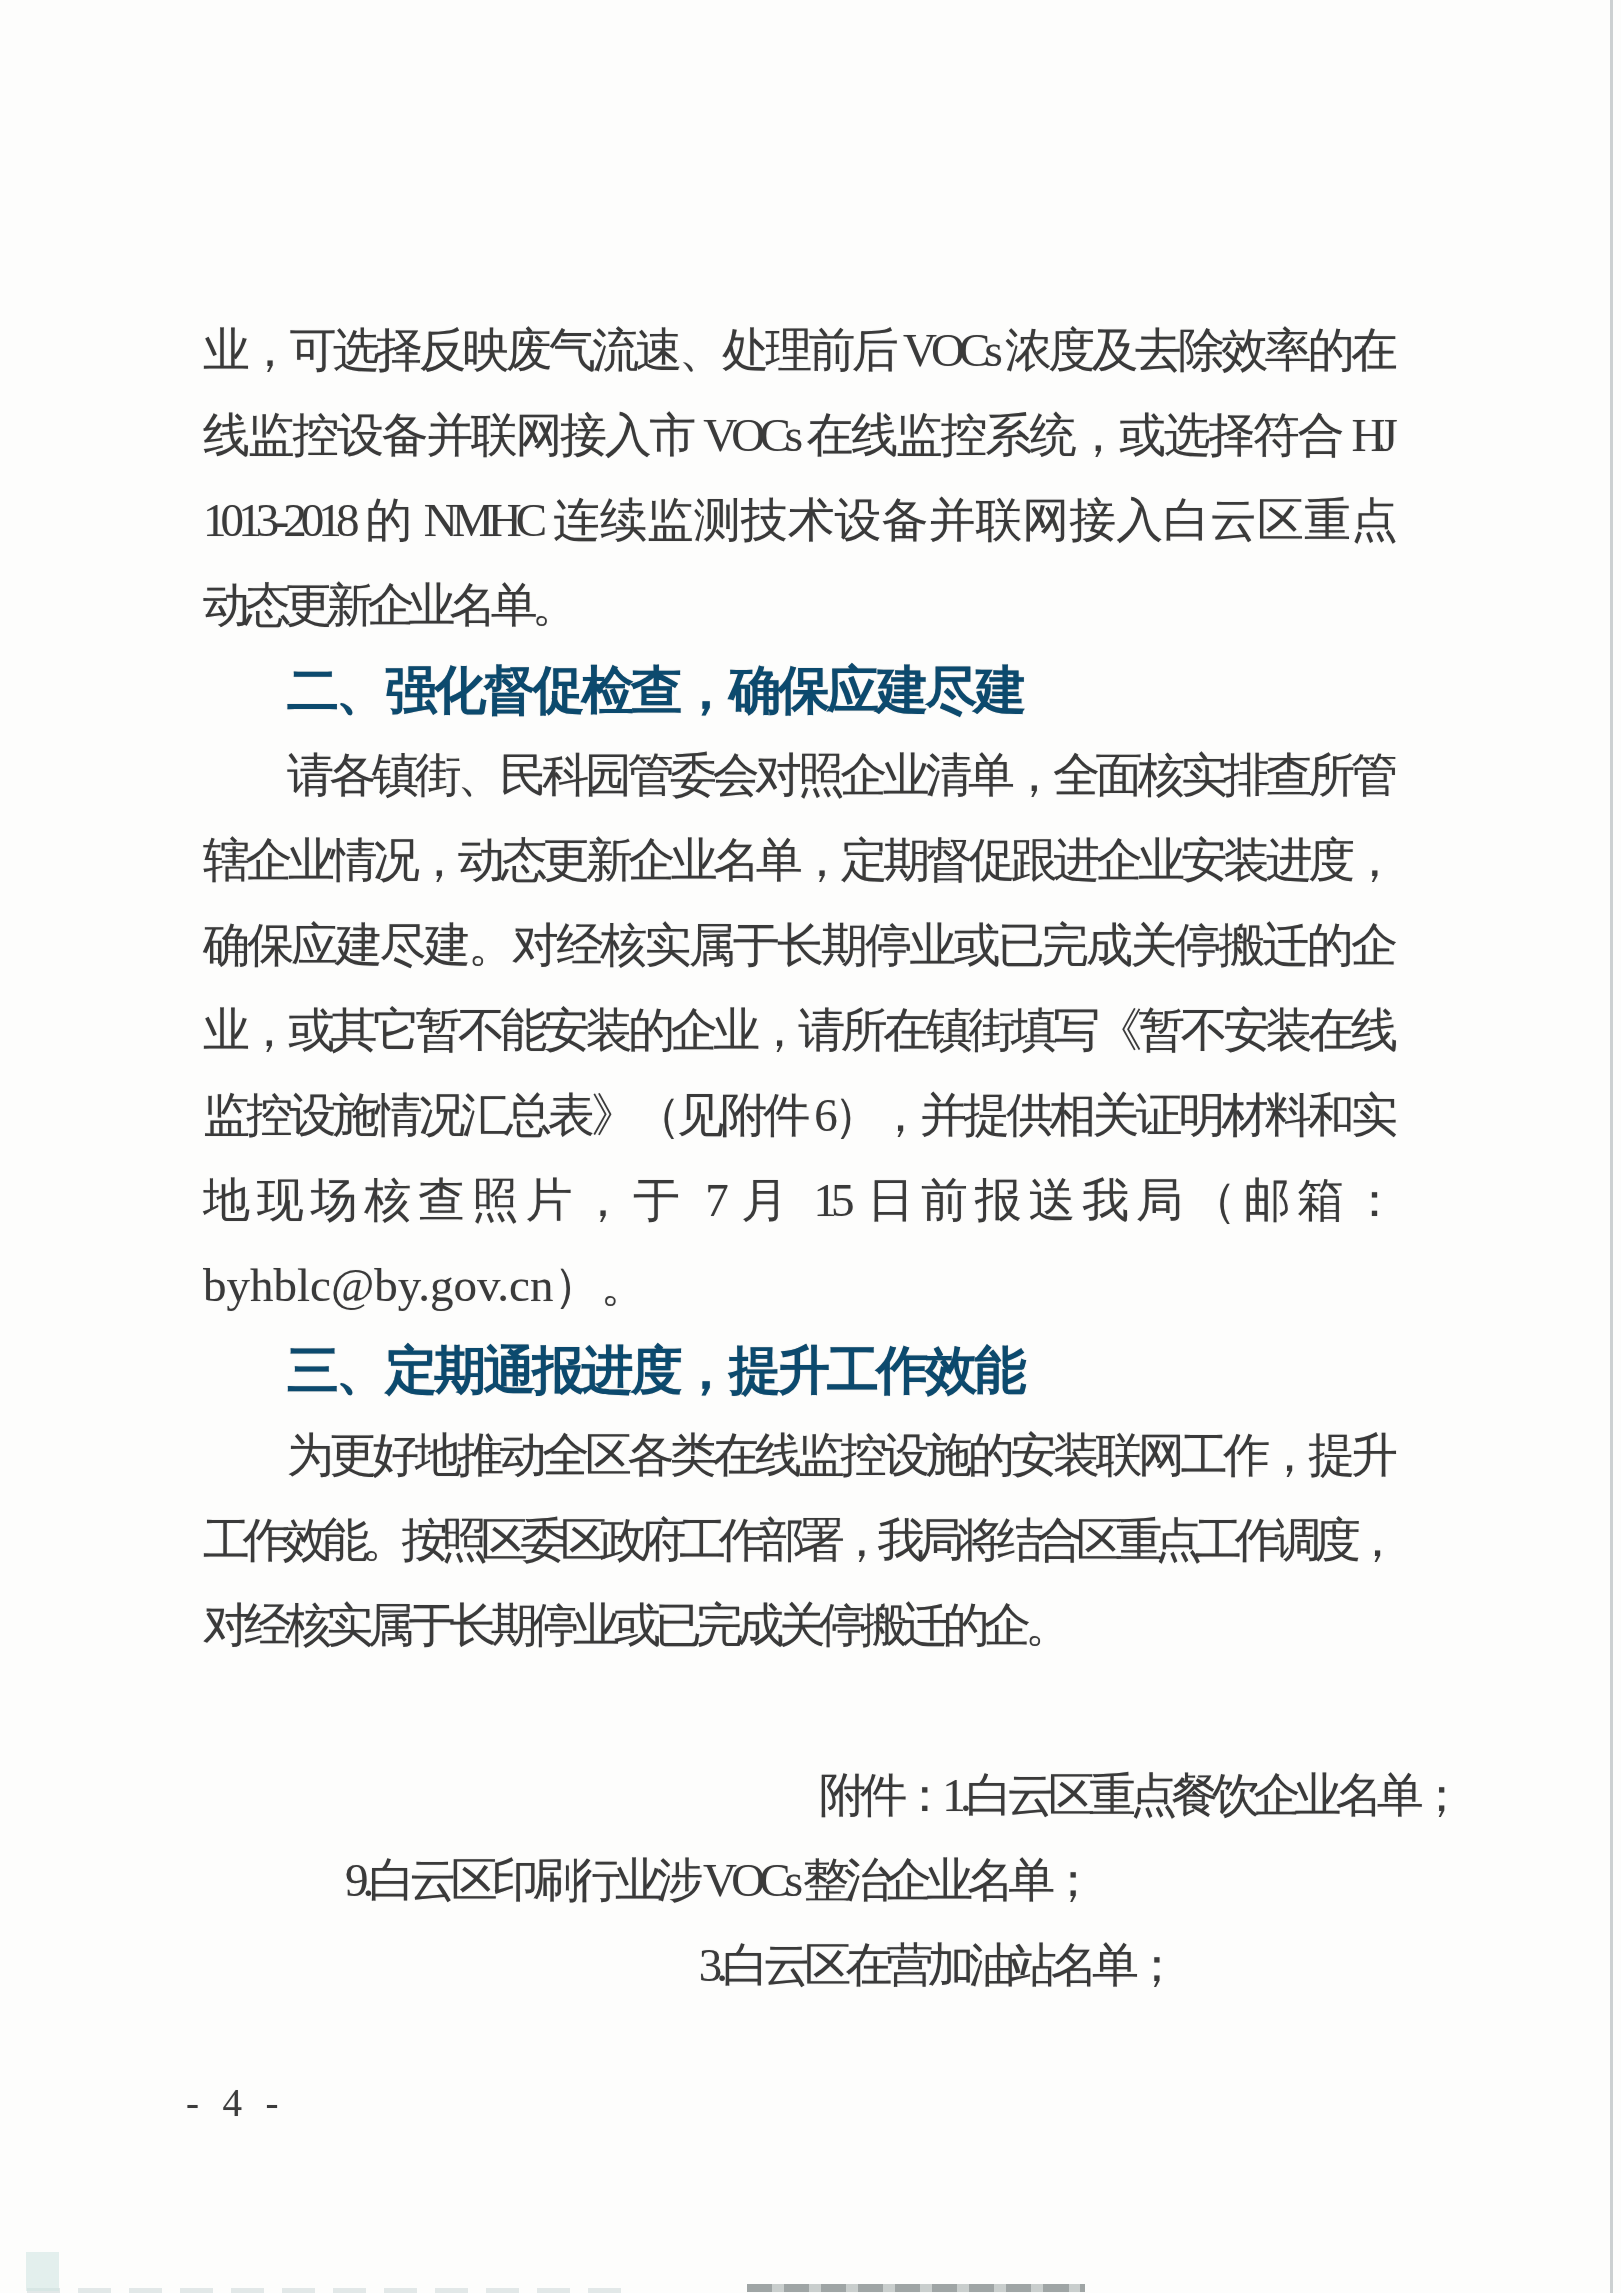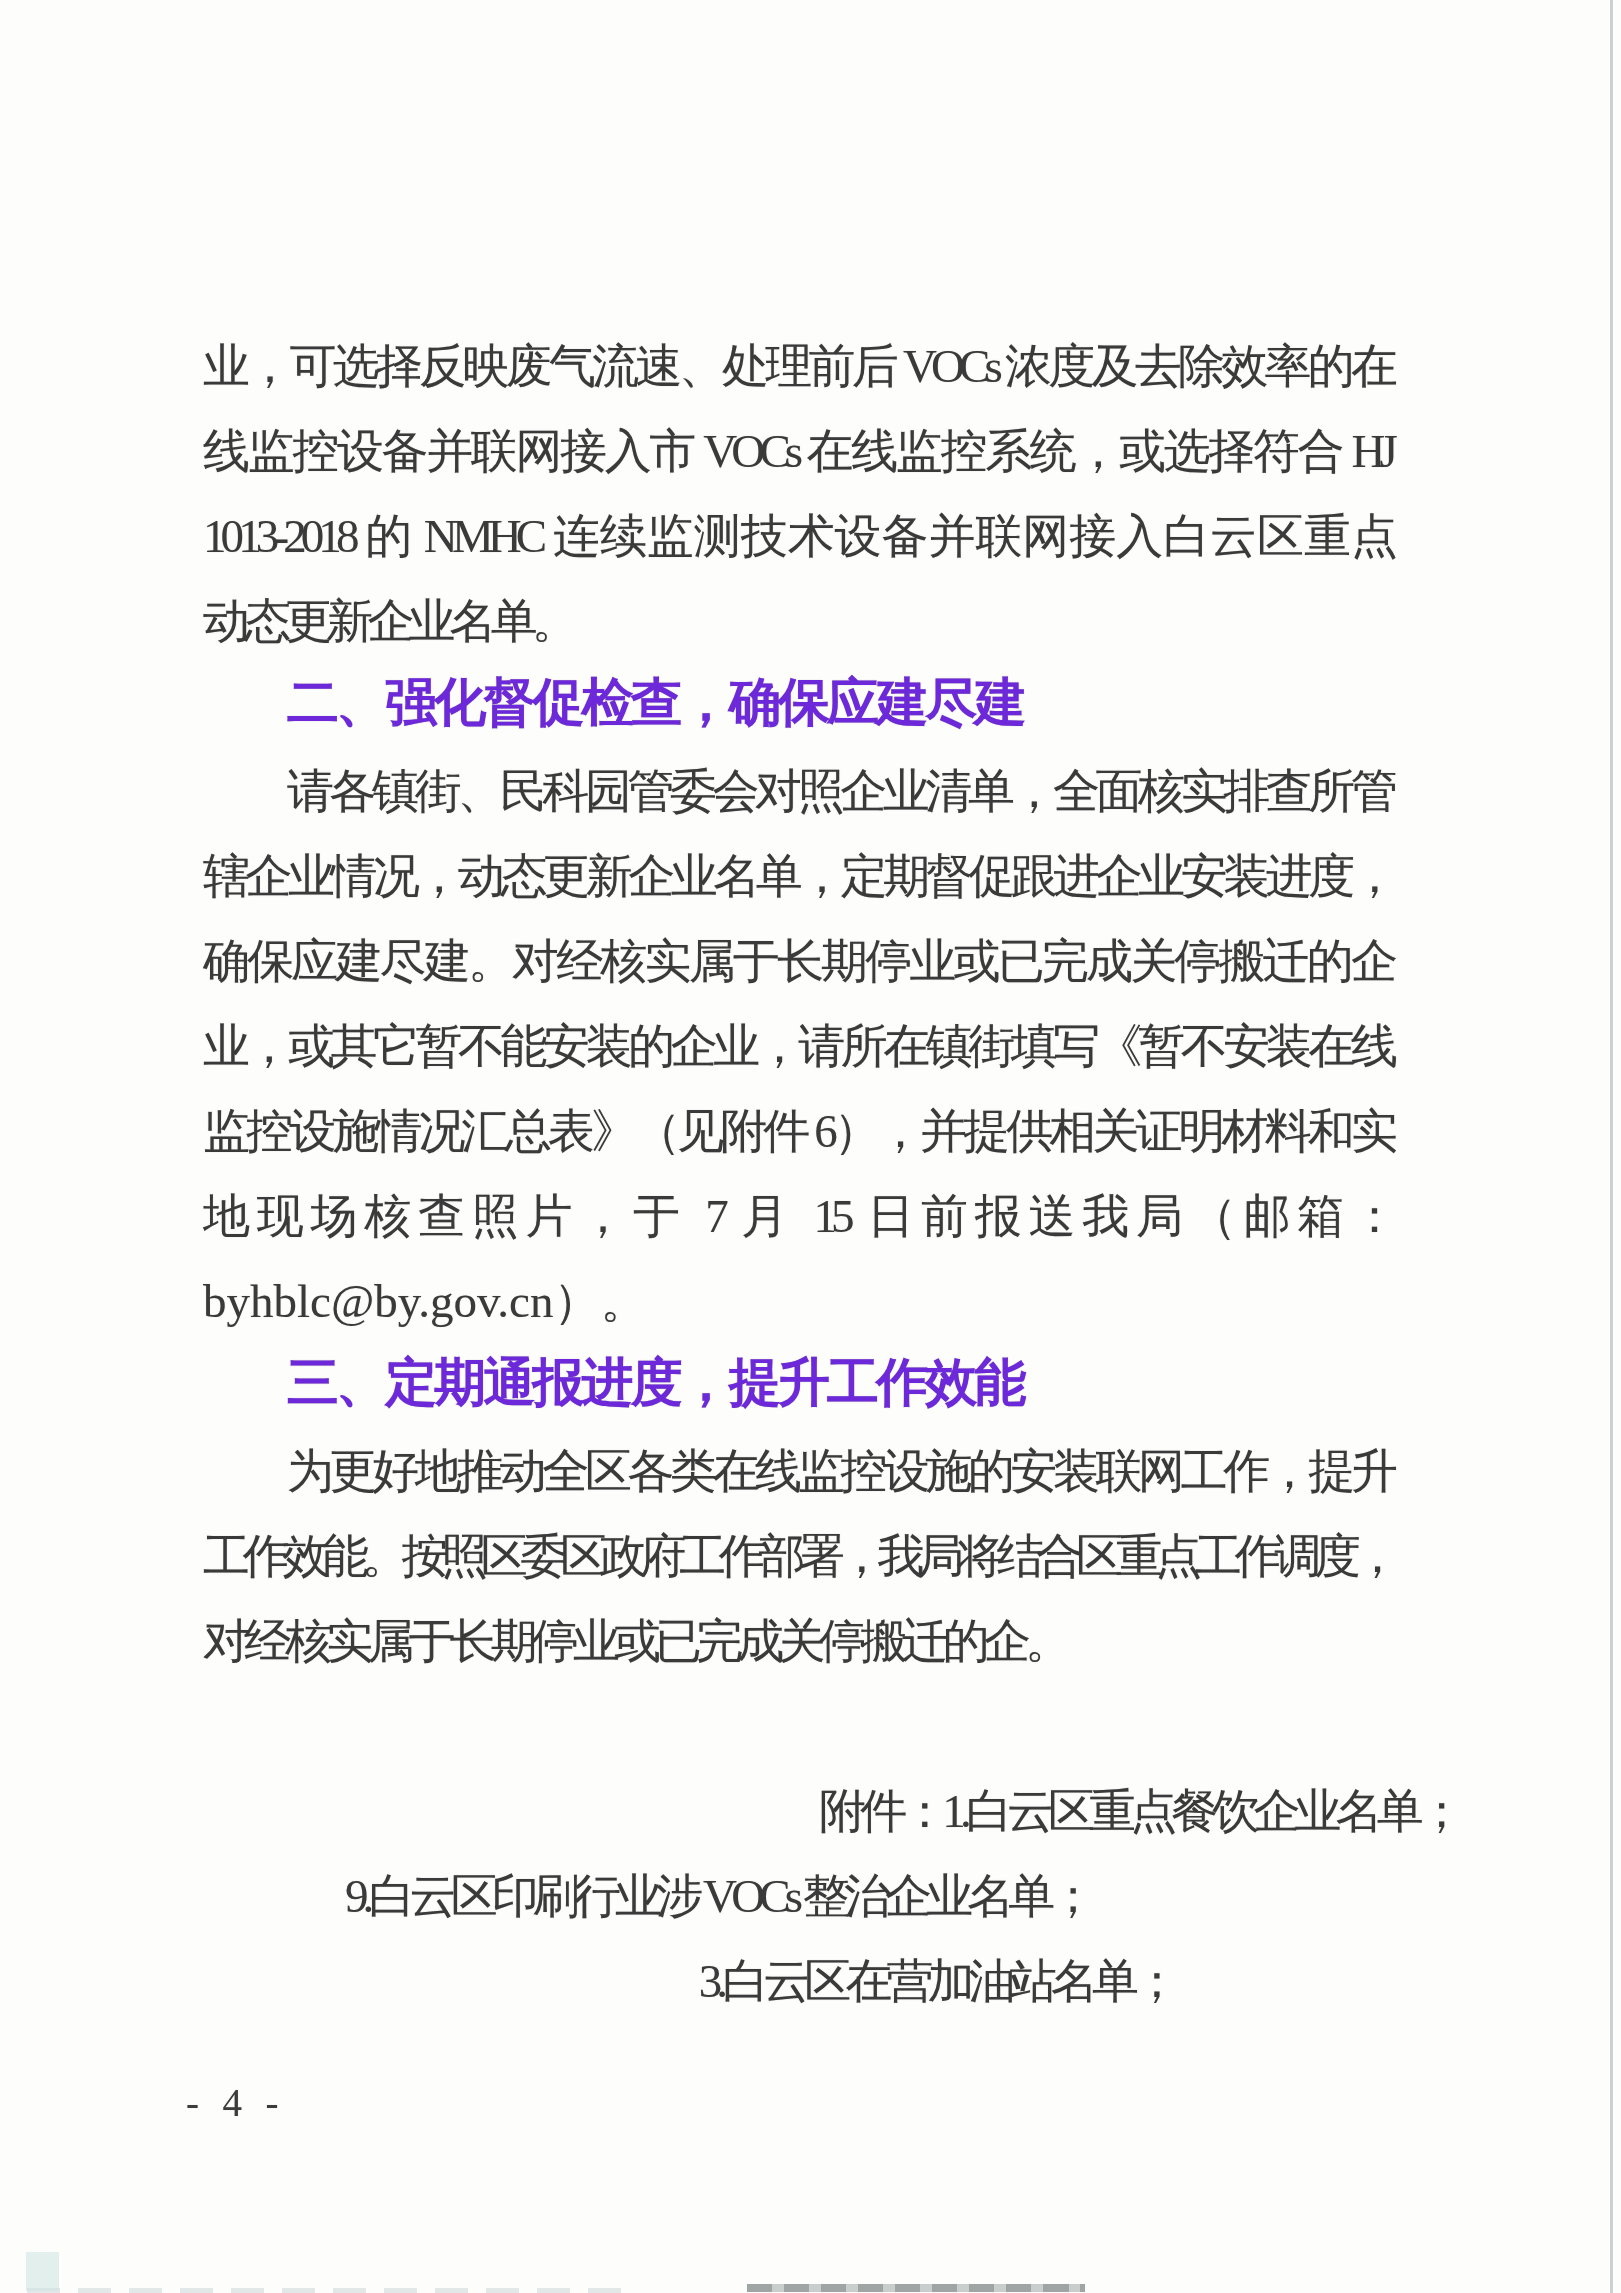--- a/index.html
+++ b/index.html
@@ -11,46 +11,46 @@
     position: relative;
     width: 1621px;
     height: 2294px;
     background: #fdfdfc;
     overflow: hidden;
     font-family: "Liberation Serif", "DejaVu Serif", serif;
   }
   .content {
     position: absolute;
     left: 203px;
-    top: 324px;
+    top: 308px;
     width: 1189px;
   }
   .ln {
     position: relative;
     width: 1189px;
     height: 85px;
     line-height: 85px;
     font-size: 47px;
     letter-spacing: -5.9px;
     color: #3a3a3a;
     text-shadow: 0 0 1px rgba(70,70,70,0.35);
   }
   .just {
     text-align: justify;
     text-align-last: justify;
   }
   .nowr { white-space: nowrap; }
   .ind { text-indent: 84px; }
   .hd {
-    font-family: Liberation Mono, monospace;
+    font-family: Liberation Sans, sans-serif;
     font-weight: 700;
     font-size: 52px;
     letter-spacing: -2.9px;
     text-indent: 84px;
-    color: #6d28d9;
+    color: #0c4a6e;
     text-shadow: 0 0 1px rgba(40,40,40,0.4);
   }
   .condensed { letter-spacing: -8.8px; }
   .latin { letter-spacing: 0px; }
   .attach1 { padding-left: 67px; margin-top: 85px; text-align: right; }
   .attach2 { padding-left: 142px; }
   .attach3 { padding-left: 139px; text-align: center; }
   .page-number {
     position: absolute;
     left: 186px;

